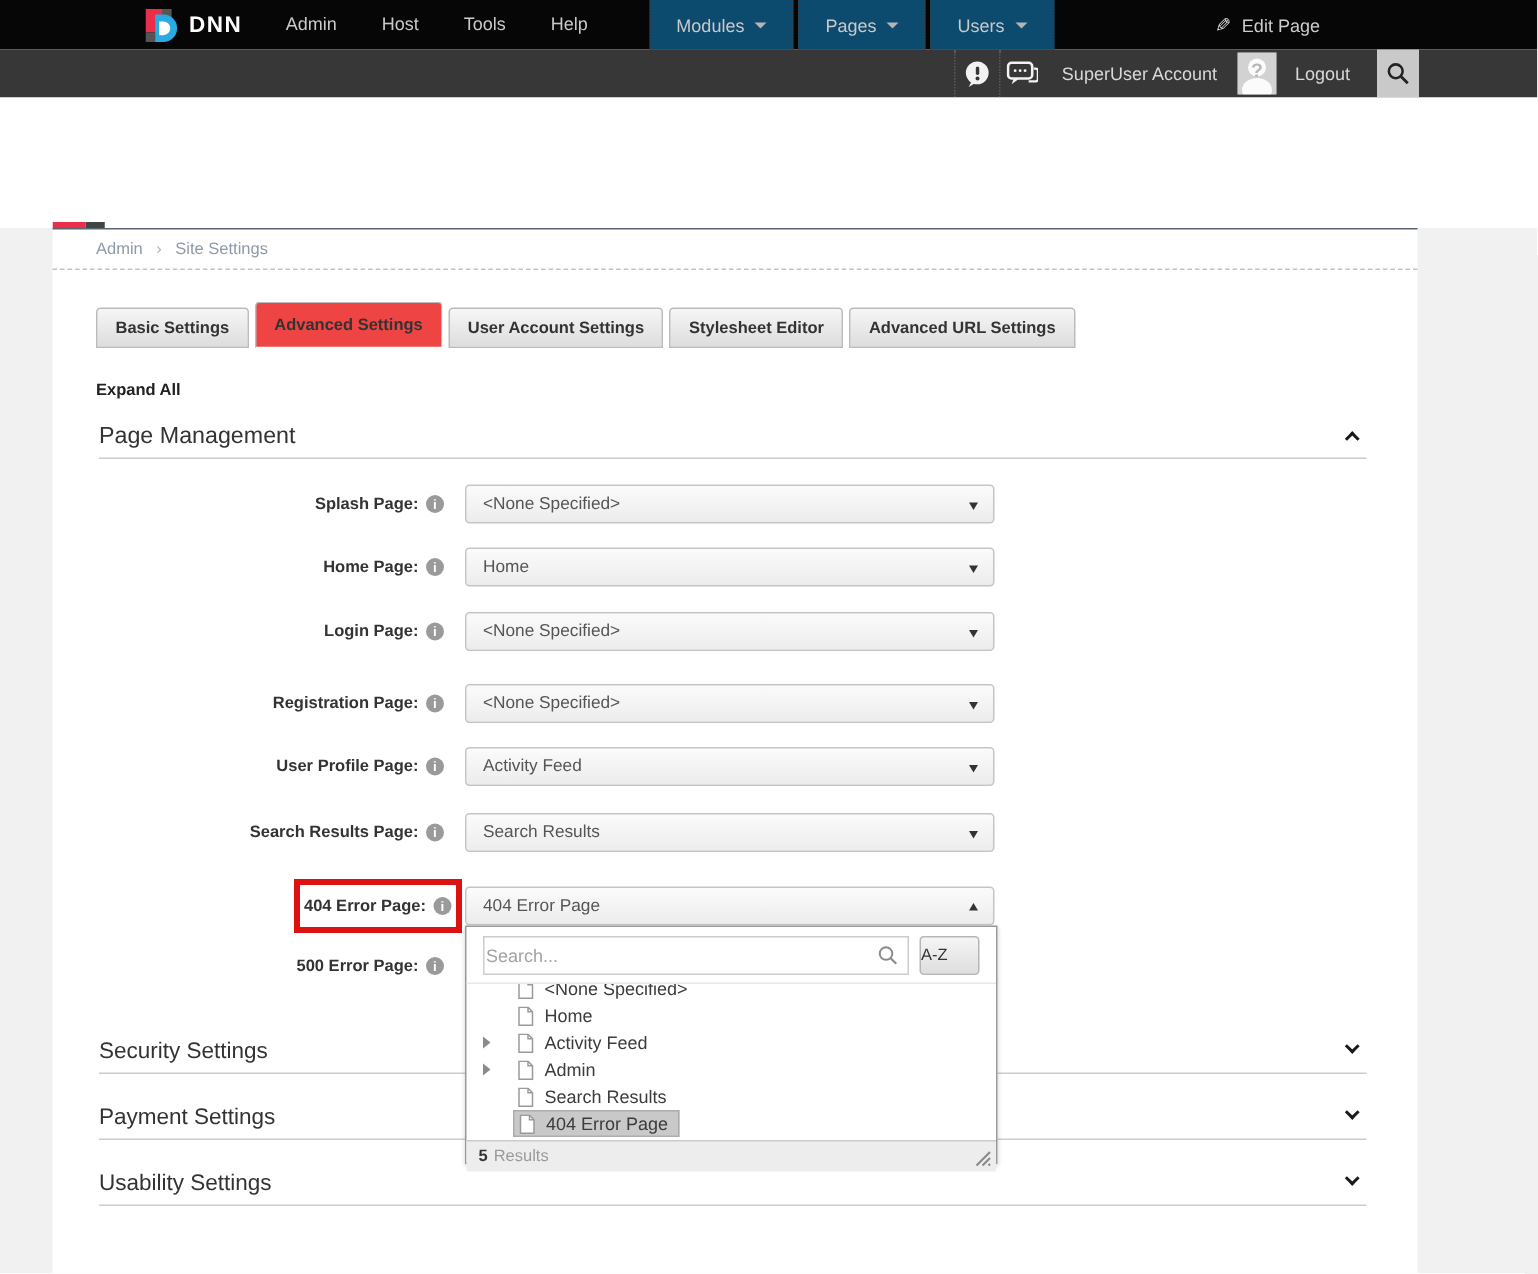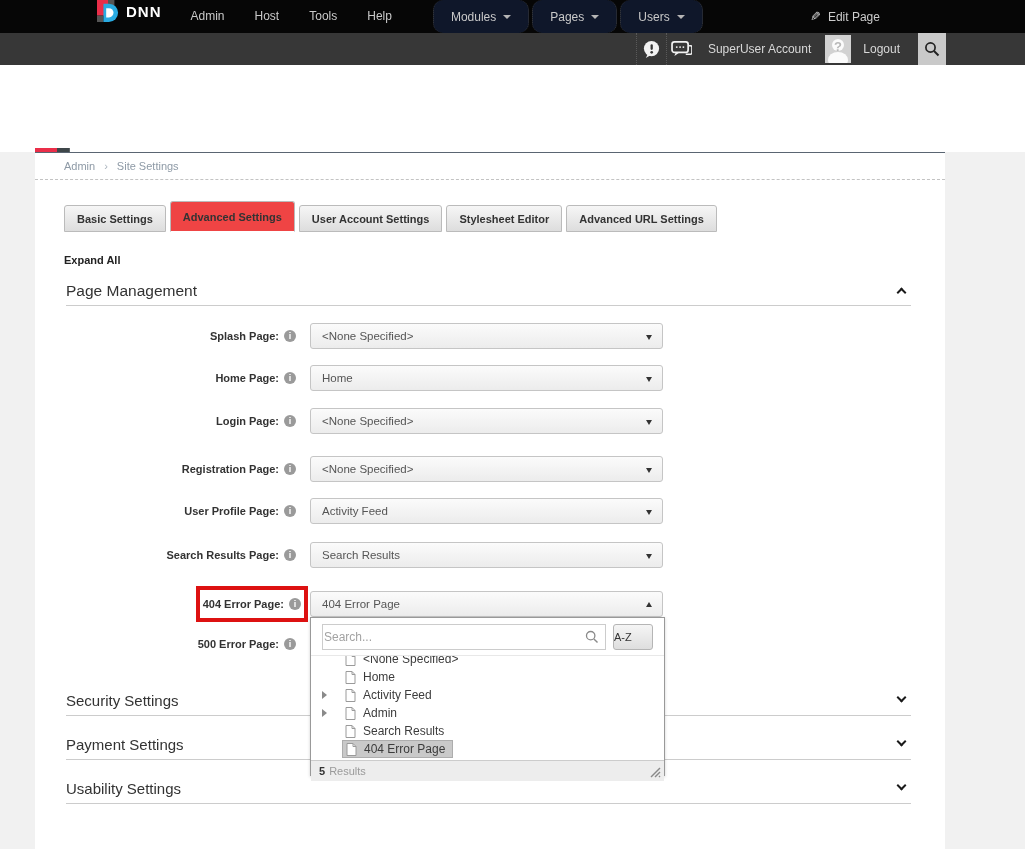--- a/index.html
+++ b/index.html
@@ -1,27 +1,27 @@
 <!DOCTYPE html>
 <html><head>
 <meta charset="utf-8">
 <style>
   * { margin:0; padding:0; box-sizing:border-box; }
   html,body { background:#fff; }
   body { font-family:"Liberation Sans", sans-serif; }
   #page { position:relative; width:1025px; height:849px; overflow:hidden; background:#fff; }
 
   
-  .bar1 { position:absolute; left:0; top:0; width:1025px; height:33px; background:#060606; display:flex; align-items:flex-start; }
+  .bar1 { position:absolute; left:0; top:0; width:1025px; height:33px; background:#060606; display:flex; align-items:center; }
   .bar1 .brand { display:flex; align-items:center; margin-left:97px; gap:7px; }
   .bar1 .brand .brand-txt { color:#fff; font-weight:bold; font-size:15px; letter-spacing:1px; }
   .bar1 .nav { display:flex; margin-left:14px; }
   .bar1 .nav a { color:#c9c9c9; font-size:12px; text-decoration:none; padding:0 15px; line-height:33px; }
   .bar1 .ddgroup { display:flex; margin-left:26px; height:33px; }
-  .bar1 .ddgroup .dd { display:flex; align-items:center; gap:7px; color:#c9c9c9; font-size:12px; padding:0 17px; border-left:1px dotted #3c3c3c; border-right:1px dotted #3c3c3c; background:#0f172a; margin-right:3px;border-radius:10px; }
+  .bar1 .ddgroup .dd { display:flex; align-items:center; gap:7px; color:#c9c9c9; font-size:12px; padding:0 17px; border-left:1px dotted #3c3c3c; border-right:1px dotted #3c3c3c; background:#0c4a6e; margin-right:3px; }
   .caret-dn { width:0; height:0; border-left:4px solid transparent; border-right:4px solid transparent; border-top:4px solid #b5b5b5; display:inline-block; }
   .edit-page { position:absolute; left:810px; top:0; height:33px; display:flex; align-items:center; gap:7px; color:#cccccc; font-size:12px; }
   .pencil { display:inline-block; transform:scaleX(-1); font-size:13px; color:#ddd; }
 
   
   .bar2 { position:absolute; left:0; top:33px; width:1025px; height:32px; background:#373737; }
   .bar2 .cluster { position:absolute; right:79px; top:0; height:32px; display:flex; align-items:center; }
   .icon-btn { width:30px; height:32px; display:flex; align-items:center; justify-content:center; border-left:1px dotted #5a5a5a; }
   .icon-btn:last-of-type { border-right:1px dotted #5a5a5a; }
   .acct { color:#d8d8d8; font-size:12px; padding:0 14px 0 12px; }

